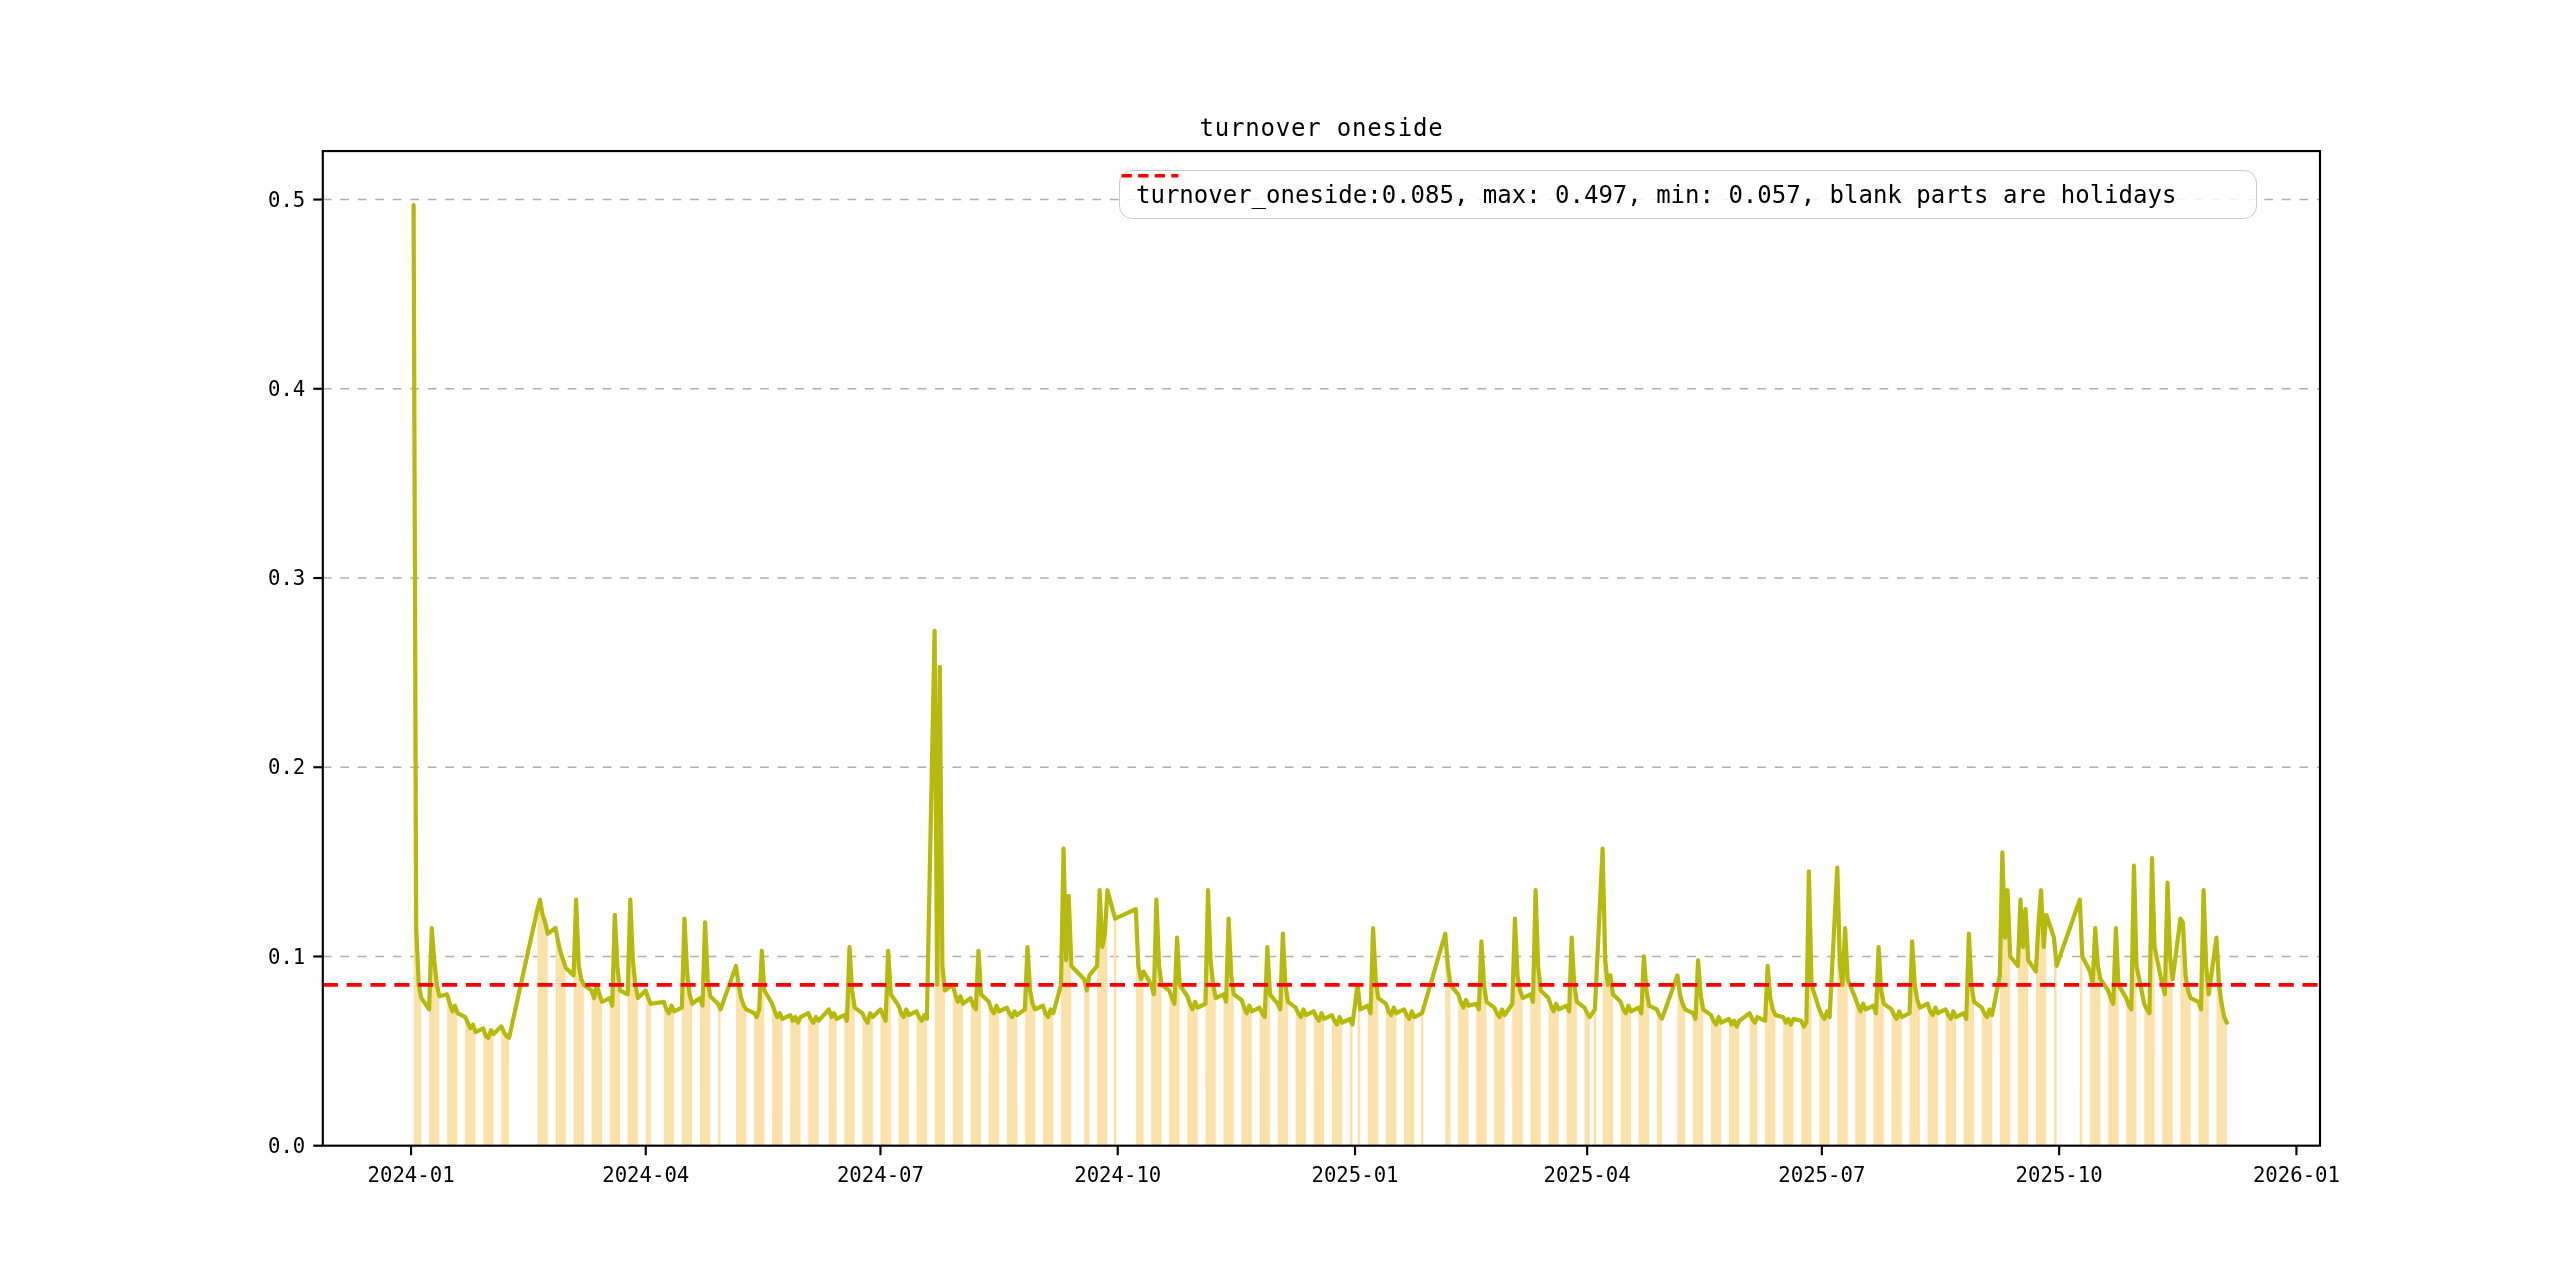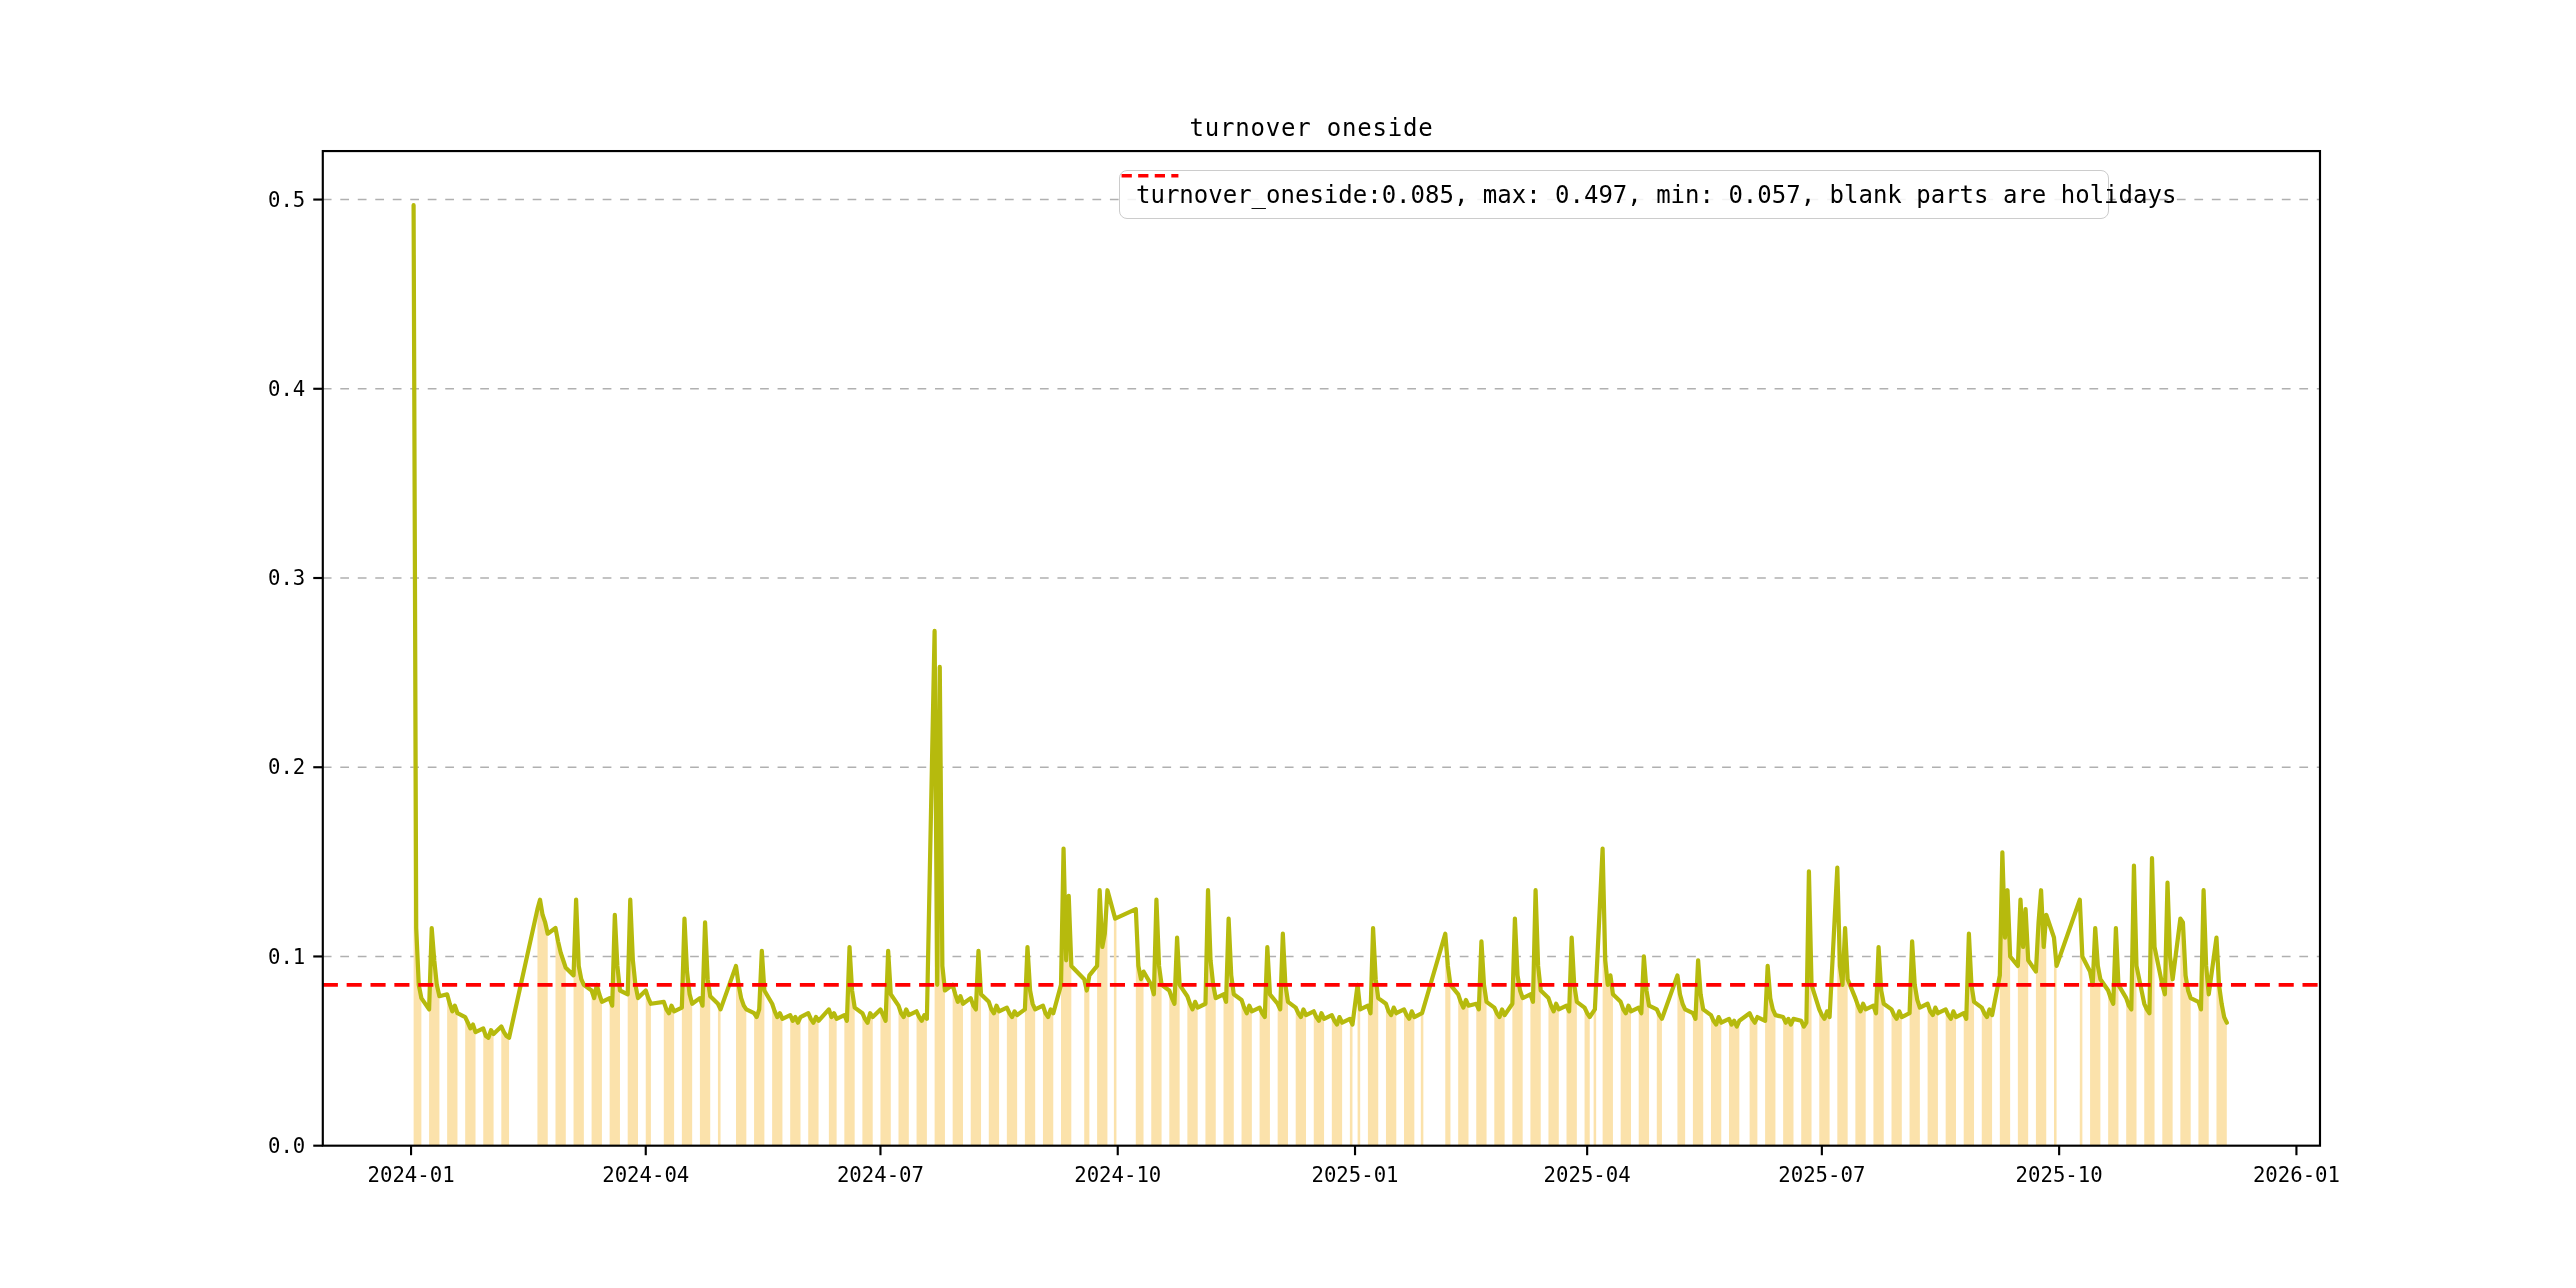--- a/index.html
+++ b/index.html
@@ -1,21 +1,21 @@
 <!DOCTYPE html>
 <html style="font-size:12.7px"><head>
 <meta charset="utf-8">
 <style>
   html,body{margin:0;padding:0;background:#ffffff;}
   .figure{position:relative;width:2576px;height:1288px;background:#ffffff;overflow:hidden;
           font-family:"DejaVu Sans Mono","Liberation Mono",monospace;}
-  .chart-title{position:absolute;left:313px;top:114px;width:1997px;text-align:center;
+  .chart-title{position:absolute;left:323px;top:114px;width:1997px;text-align:center;
                font-size:24px;color:#000;letter-spacing:0.8px;}
-  .legend{position:absolute;left:1119px;top:170px;width:990px;height:49px;box-sizing:border-box;
-          background:rgba(255,255,255,0.85);border:1.6px solid #cccccc;border-radius:8px;
+  .legend{position:absolute;left:1119px;top:170px;width:1138px;height:49px;box-sizing:border-box;
+          background:rgba(255,255,255,0.85);border:1.6px solid #cccccc;border-radius:13px;
           display:flex;align-items:center;gap:12.7px;padding-left:16px;white-space:nowrap;}
   .legend-label{font-size:24px;color:#000;}
   svg{position:absolute;left:0;top:0;}
 </style>
 </head>
 <body>
 
 <div class="figure">
   <svg id="plot" width="2576" height="1288" viewBox="0 0 3240 1620">
       <line x1="406" y1="1203" x2="2918" y2="1203" stroke="#b0b0b0" stroke-width="2" stroke-dasharray="11 11"></line>

